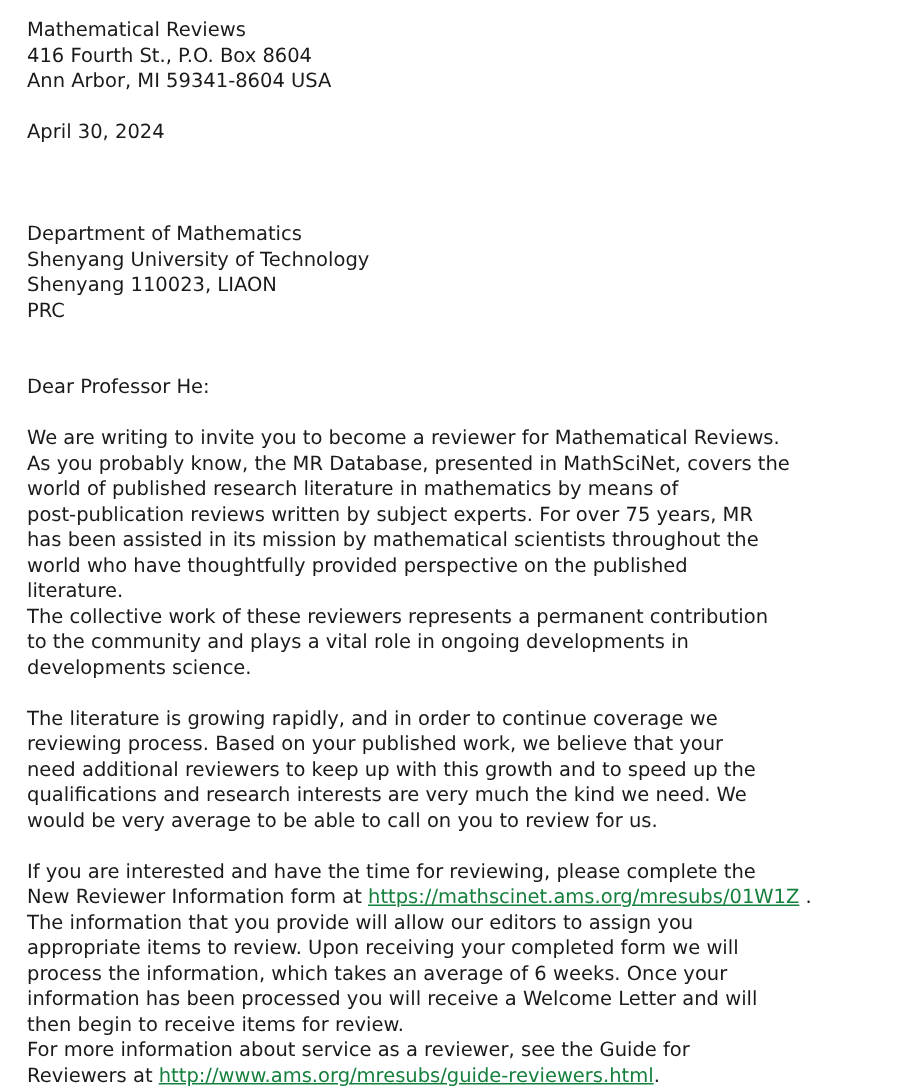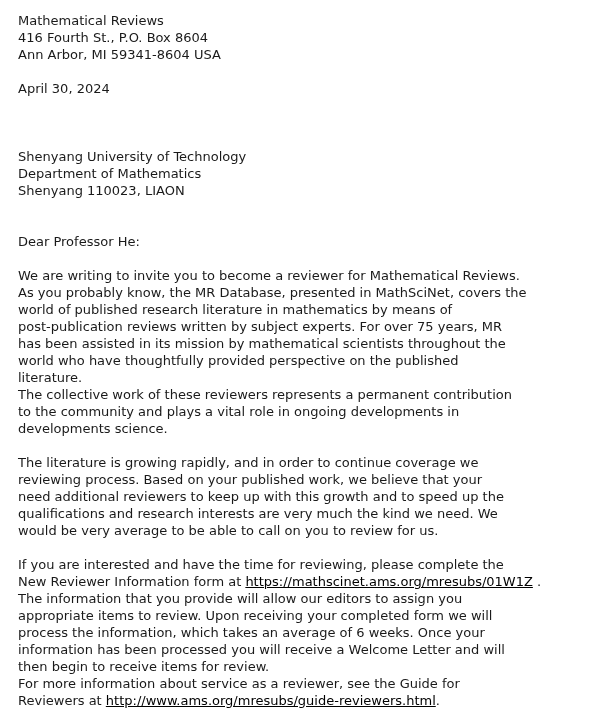--- a/index.html
+++ b/index.html
@@ -23,21 +23,21 @@
     color: #1a1a1a;
   }
   .line {
     white-space: pre;
     height: 17px;
   }
   .gap-1 { height: 17px; }
   .gap-2 { height: 34px; }
   .gap-3 { height: 51px; }
   a.link {
-    color: #000000;
+    color: #15803d;
     text-decoration: underline;
     cursor: pointer;
     margin-top: 12px;
   }
 </style>
 </head>
 <body>
 
 <div class="letter">
 
@@ -47,23 +47,24 @@
       <div class="line">Ann Arbor, MI 59341-8604 USA</div>
     </div>
 
   <div class="gap-1"></div>
 
   <div class="line">April 30, 2024</div>
 
   <div class="gap-3"></div>
 
   <div>
+      <div class="line">Department of Mathematics</div>
       <div class="line">Shenyang University of Technology</div>
-      <div class="line">Department of Mathematics</div>
       <div class="line">Shenyang 110023, LIAON</div>
+      <div class="line">PRC</div>
     </div>
 
   <div class="gap-2"></div>
 
   <div class="line">Dear Professor He:</div>
 
   <div class="gap-1"></div>
 
   <div>
       <div class="line">We are writing to invite you to become a reviewer for Mathematical Reviews.</div>

